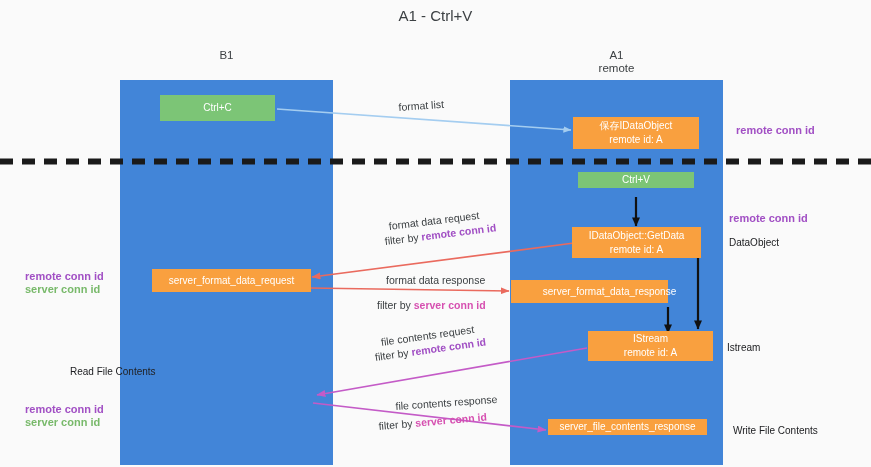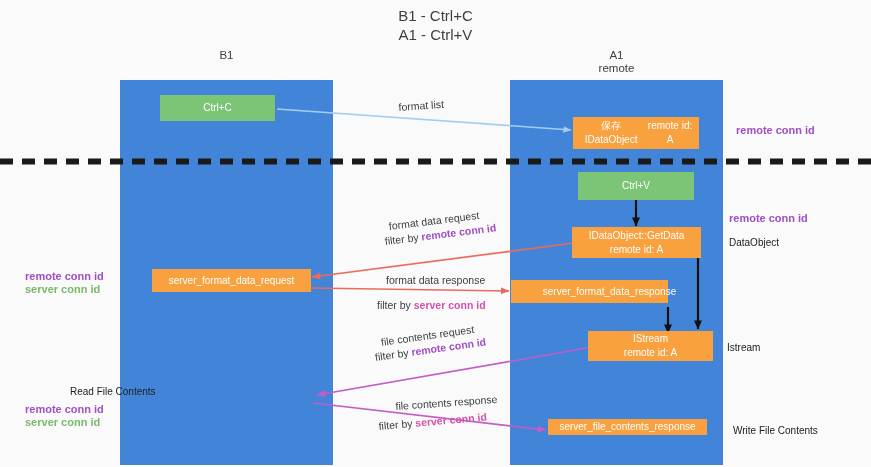--- a/index.html
+++ b/index.html
@@ -61,21 +61,20 @@
   .lbl-magenta b{color:#d64fb0;}
 
   svg{position:absolute;left:0;top:0;overflow:visible;}
 </style>
 </head>
 <body>
 
 <div class="canvas">
 
   <div class="abs title">
-    <div>B1 - Ctrl+C</div>
     <div>A1 - Ctrl+V</div>
   </div>
 
   <div class="abs lane-head" style="left:120px;top:49px;width:213px;">
     <span class="l1">B1</span>
   </div>
   <div class="abs lane-head" style="left:510px;top:49px;width:213px;">
     <span class="l1">A1</span>
     <span class="l2">remote</span>
   </div>
@@ -115,26 +114,26 @@
 
     <path d="M 587,348 L 317,395" stroke="#c45bc7" stroke-width="1.7" fill="none" marker-end="url(#ah-magenta)"></path>
 
     <path d="M 313,403 L 546,430" stroke="#c45bc7" stroke-width="1.7" fill="none" marker-end="url(#ah-magenta)"></path>
   </svg>
 
   <div class="box green" style="left:160px;top:95px;width:115px;height:26px;">
     <span>Ctrl+C</span>
   </div>
 
-  <div class="box orange" style="left:573px;top:117px;width:126px;height:32px;flex-direction:row;">
+  <div class="box orange" style="left:573px;top:117px;width:126px;height:32px;flex-direction:column;">
     <span>保存IDataObject</span>
     <span>remote id: A</span>
   </div>
 
-  <div class="box green" style="left:578px;top:172px;width:116px;height:28px;">
+  <div class="box green" style="left:578px;top:172px;width:116px;height:16px;">
     <span>Ctrl+V</span>
   </div>
 
   <div class="box orange" style="left:572px;top:227px;width:129px;height:31px;flex-direction:column;">
     <span>IDataObject::GetData</span>
     <span>remote id: A</span>
   </div>
 
   <div class="box orange" style="left:152px;top:269px;width:159px;height:23px;">
     <span>server_format_data_request</span>
@@ -182,17 +181,17 @@
 
   <div class="abs annot dark" style="left:729px;top:236px;">DataObject</div>
 
   <div class="abs annot dark" style="left:727px;top:341px;">Istream</div>
 
   <div class="abs annot dark" style="left:733px;top:424px;">Write File Contents</div>
 
   <div class="abs annot purple" style="left:25px;top:269px;">remote conn id</div>
   <div class="abs annot green-t" style="left:25px;top:282px;">server conn id</div>
 
-  <div class="abs annot dark" style="left:25px;top:385px;padding-left:45px;">Read File Contents</div>
+  <div class="abs annot dark" style="left:25px;top:365px;padding-left:45px;">Read File Contents</div>
   <div class="abs annot purple" style="left:25px;top:402px;">remote conn id</div>
   <div class="abs annot green-t" style="left:25px;top:415px;">server conn id</div>
 
 </div>
 
 </body></html>

